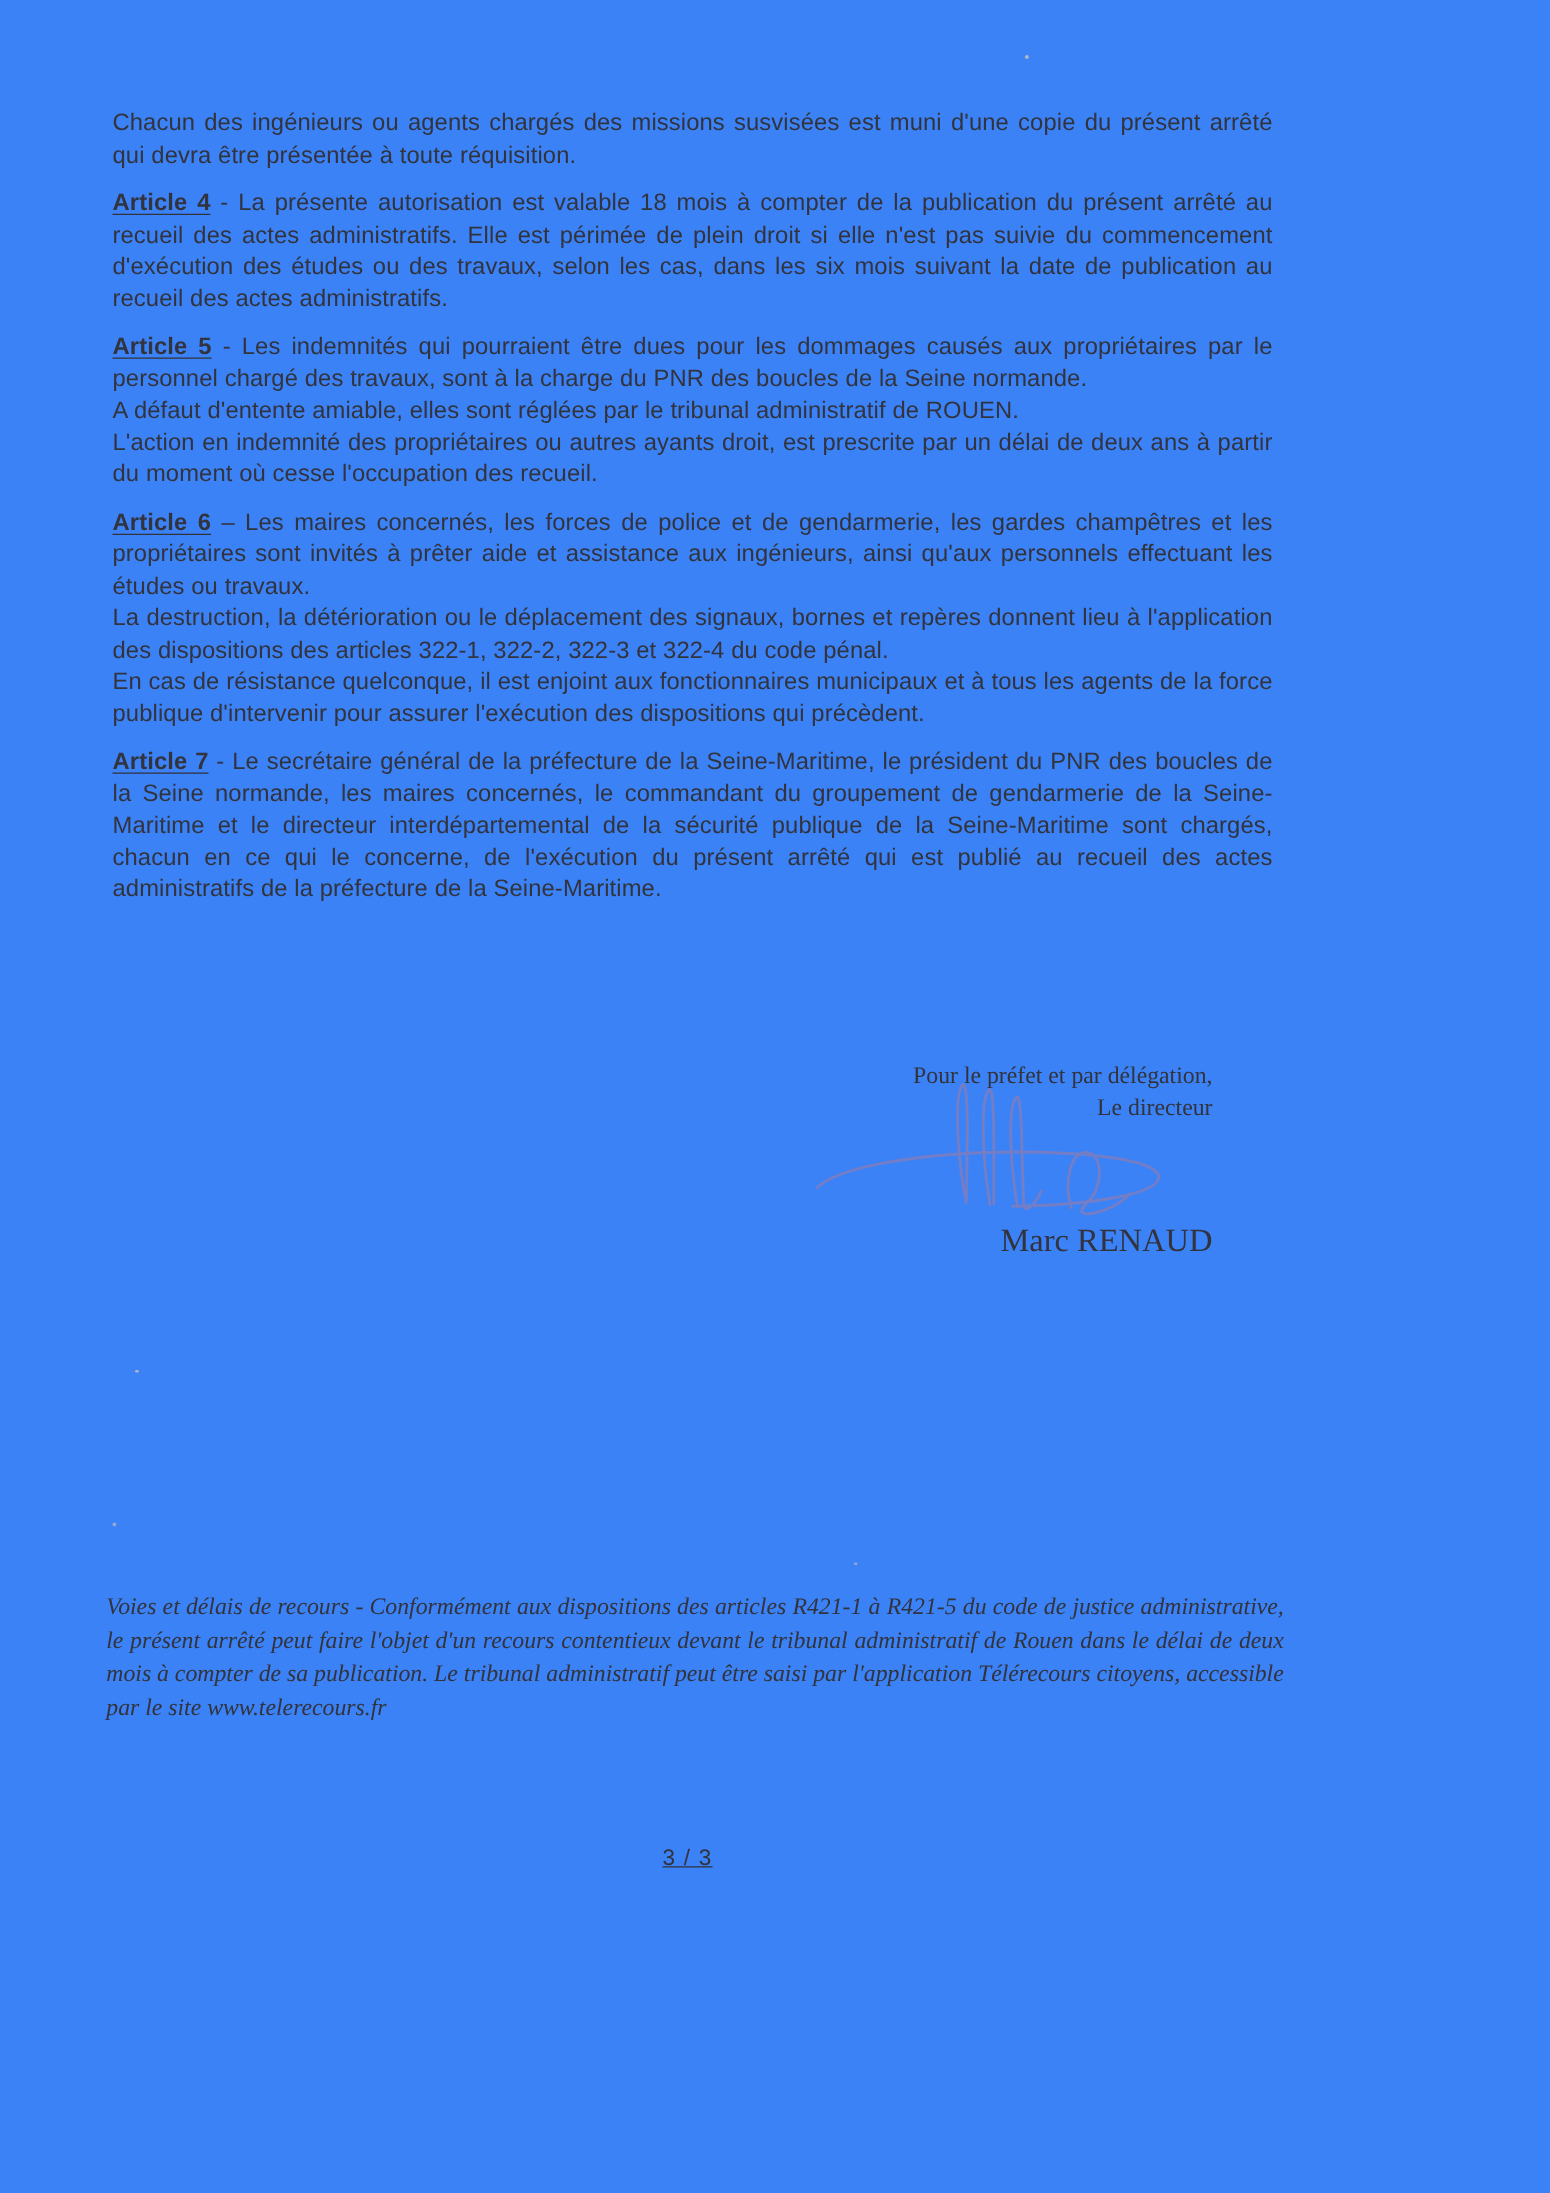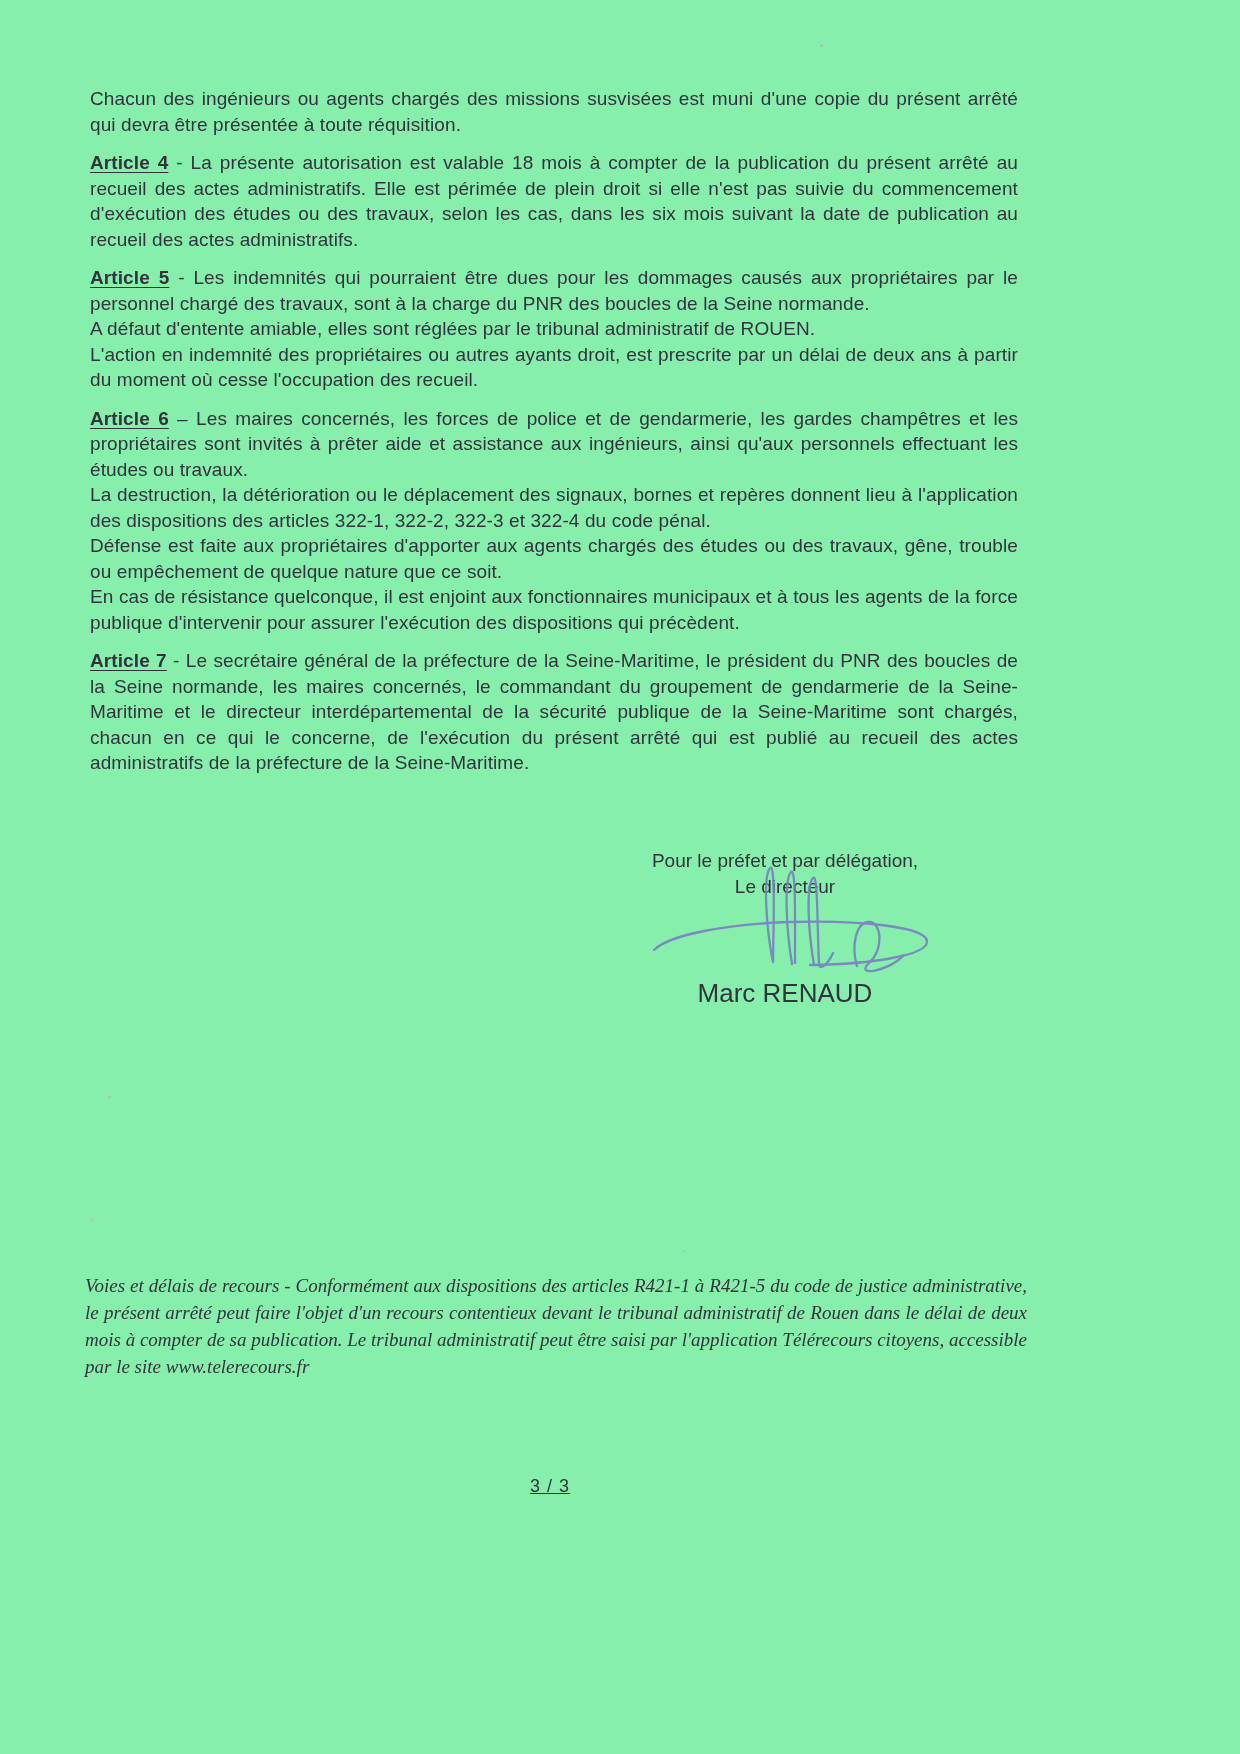--- a/index.html
+++ b/index.html
@@ -5,21 +5,21 @@
   html, body {
     margin: 0;
     padding: 0;
     background: #e8e8e8;
   }
   .page {
     position: relative;
     width: 1240px;
     height: 1754px;
     margin: 0 auto;
-    background: #86efac;
+    background: #3b82f6;
     font-family: "Liberation Sans", sans-serif;
     color: #32333d;
     overflow: hidden;
   }
   .content {
     position: absolute;
     left: 90px;
     top: 86px;
     width: 928px;
   }
@@ -39,21 +39,22 @@
     text-underline-offset: 3px;
   }
   .u {
     text-underline-offset: 3px;
   }
   .signature {
     position: absolute;
     left: 600px;
     top: 848px;
     width: 370px;
-    text-align: center;
+    text-align: right;
+    font-family: Liberation Serif, serif;
   }
   .sig-line {
     margin: 0;
     font-size: 19px;
     line-height: 26px;
   }
   .sig-scribble-wrap {
     position: relative;
     height: 80px;
   }
@@ -114,21 +115,20 @@
         <p class="para"><span class="label">Article 4</span><span> - La présente autorisation est valable </span><span class="u">18 mois</span><span> à compter de la publication du présent arrêté au recueil des actes administratifs. Elle est périmée de plein droit si elle n'est pas suivie du commencement d'exécution des études ou des travaux, selon les cas, dans les six mois suivant la date de publication au recueil des actes administratifs.</span></p>
       </div>
       <div class="block">
         <p class="para"><span class="label">Article 5</span><span> - Les indemnités qui pourraient être dues pour les dommages causés aux propriétaires par le personnel chargé des travaux, sont à la charge du PNR des boucles de la Seine normande.</span></p>
         <p class="para"><span>A défaut d'entente amiable, elles sont réglées par le tribunal administratif de ROUEN.</span></p>
         <p class="para"><span>L'action en indemnité des propriétaires ou autres ayants droit, est prescrite par un délai de deux ans à partir du moment où cesse l'occupation des recueil.</span></p>
       </div>
       <div class="block">
         <p class="para"><span class="label">Article 6</span><span> – Les maires concernés, les forces de police et de gendarmerie, les gardes champêtres et les propriétaires sont invités à prêter aide et assistance aux ingénieurs, ainsi qu'aux personnels effectuant les études ou travaux.</span></p>
         <p class="para"><span>La destruction, la détérioration ou le déplacement des signaux, bornes et repères donnent lieu à l'application des dispositions des articles 322-1, 322-2, 322-3 et 322-4 du code pénal.</span></p>
-        <p class="para"><span>Défense est faite aux propriétaires d'apporter aux agents chargés des études ou des travaux, gêne, trouble ou empêchement de quelque nature que ce soit.</span></p>
         <p class="para"><span>En cas de résistance quelconque, il est enjoint aux fonctionnaires municipaux et à tous les agents de la force publique d'intervenir pour assurer l'exécution des dispositions qui précèdent.</span></p>
       </div>
       <div class="block">
         <p class="para"><span class="label">Article 7</span><span> - Le secrétaire général de la préfecture de la Seine-Maritime, le président du PNR des boucles de la Seine normande, les maires concernés, le commandant du groupement de gendarmerie de la Seine-Maritime et le directeur interdépartemental de la sécurité publique de la Seine-Maritime sont chargés, chacun en ce qui le concerne, de l'exécution du présent arrêté qui est publié au recueil des actes administratifs de la préfecture de la Seine-Maritime.</span></p>
       </div>
     </div>
 
   <div class="signature">
     <p class="sig-line">Pour le préfet et par délégation,</p>
     <p class="sig-line">Le directeur</p>

